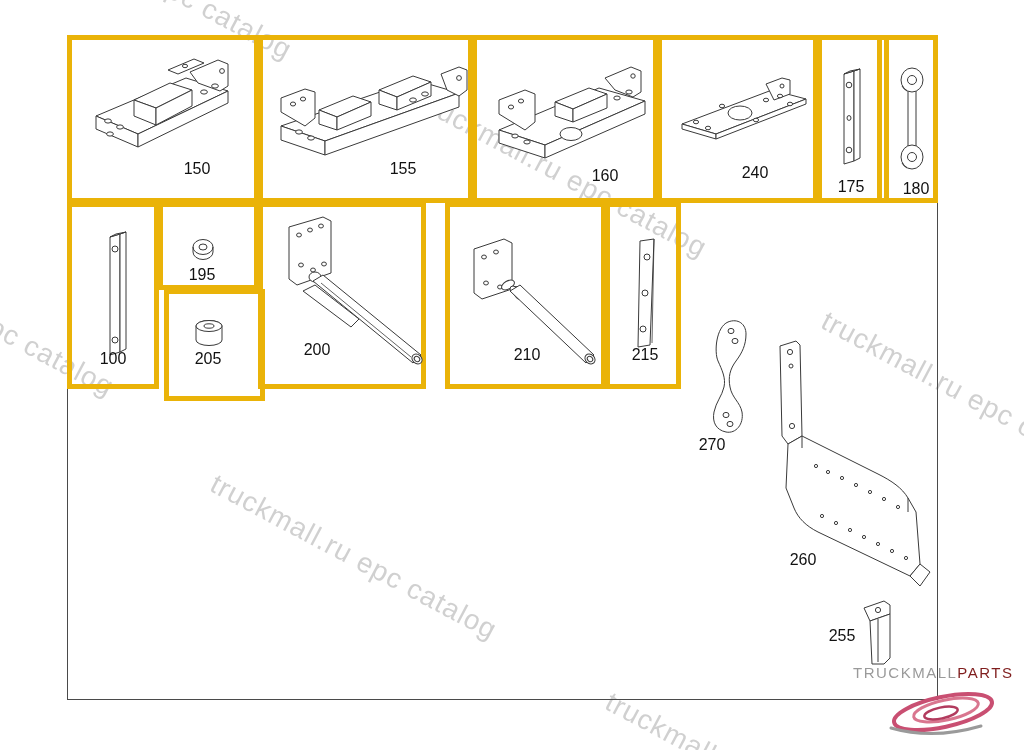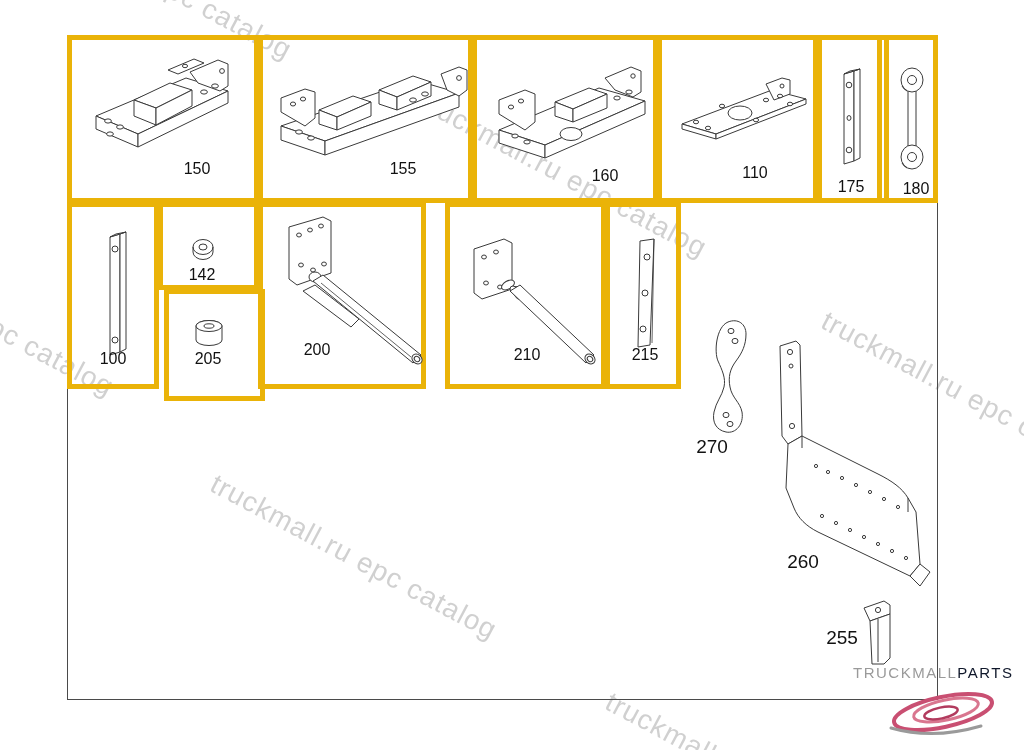--- a/index.html
+++ b/index.html
@@ -2,29 +2,29 @@
 <html><head>
 <meta charset="utf-8">
 <style>
   html,body{margin:0;padding:0;background:#ffffff;}
   .page{position:relative;width:1024px;height:750px;background:#fff;overflow:hidden;
         font-family:"Liberation Sans",sans-serif;}
   .outer{position:absolute;border:1px solid #4a4a4a;box-sizing:border-box;}
   .cell{position:absolute;border:5px solid #eab308;box-sizing:border-box;background:transparent;}
   .cell svg{position:absolute;left:0;top:0;}
   .label{position:absolute;width:44px;text-align:center;font-size:16px;color:#111;}
-  .freelabel{position:absolute;width:44px;text-align:center;font-size:19px;color:#111;}
+  .freelabel{position:absolute;width:44px;text-align:center;font-size:16px;color:#111;}
   .part{position:absolute;}
   .wm{position:absolute;white-space:nowrap;font-size:28px;letter-spacing:1px;
       color:rgba(150,150,150,0.45);transform:rotate(28deg);transform-origin:0 0;
       pointer-events:none;}
   .logo{position:absolute;left:845px;top:658px;width:178px;height:90px;}
   .logo-text{position:absolute;left:8px;top:6px;font-size:15px;letter-spacing:1.5px;
              color:#9a9a9a;white-space:nowrap;}
-  .logo-text .parts{color:#0f172a;}
+  .logo-text .parts{color:#7f1d1d;}
   .logo-swirl{position:absolute;left:28px;top:22px;}
   svg{overflow:visible;}
   .ln{stroke:#3a3a3a;fill:#ffffff;stroke-width:1;}
   .nf{stroke:#3a3a3a;fill:none;stroke-width:1;}
 </style>
 </head>
 <body>
 
 <div class="page">
 
@@ -121,21 +121,21 @@
         <ellipse cx="34" cy="82" rx="2.6" ry="1.8"></ellipse>
         <ellipse cx="46" cy="88" rx="2.6" ry="1.8"></ellipse>
         <ellipse cx="60" cy="66" rx="2.6" ry="1.8"></ellipse>
         <ellipse cx="94" cy="80" rx="2.6" ry="1.8"></ellipse>
         <ellipse cx="104" cy="60" rx="2.6" ry="1.8"></ellipse>
         <ellipse cx="118" cy="56" rx="2.6" ry="1.8"></ellipse>
         <ellipse cx="128" cy="64" rx="2.6" ry="1.8"></ellipse>
         <circle cx="120" cy="46" r="2"></circle>
       </g>
     </svg>
-    <div class="label" style="left:71px;top:124px">110</div>
+    <div class="label" style="left:71px;top:124px">240</div>
   </div>
 
   <div class="cell" style="left:817px;top:35px;width:72px;height:168px">
     <svg width="61" height="168" viewBox="0 0 61 168">
       <g class="ln">
         <polygon points="22,34 32,31 32,121 22,124"></polygon>
         <polygon points="32,31 38,29 38,118 32,121"></polygon>
         <polygon points="22,34 28,31 38,29 32,31"></polygon>
         <circle cx="27" cy="45" r="2.8"></circle>
         <circle cx="27" cy="110" r="2.8"></circle>
@@ -173,21 +173,21 @@
   </div>
 
   <div class="cell" style="left:158px;top:202px;width:101px;height:88px">
     <svg width="101" height="88" viewBox="0 0 101 88">
       <g class="ln">
         <ellipse cx="40" cy="40" rx="10" ry="7.5"></ellipse>
         <path class="nf" d="M30,40 v5 a10,7.5 0 0 0 20,0 v-5"></path>
         <ellipse cx="40" cy="40" rx="4" ry="3"></ellipse>
       </g>
     </svg>
-    <div class="label" style="left:17px;top:59px">142</div>
+    <div class="label" style="left:17px;top:59px">195</div>
   </div>
 
   <div class="cell" style="left:164px;top:289px;width:101px;height:112px">
     <svg width="101" height="100" viewBox="0 0 101 100">
       <g class="ln">
         <path d="M27,32 v14 a13,5.5 0 0 0 26,0 v-14 a13,5.5 0 0 0 -26,0 z"></path>
         <ellipse cx="40" cy="32" rx="13" ry="5.5"></ellipse>
         <ellipse cx="40" cy="32" rx="5" ry="2.2"></ellipse>
       </g>
     </svg>

